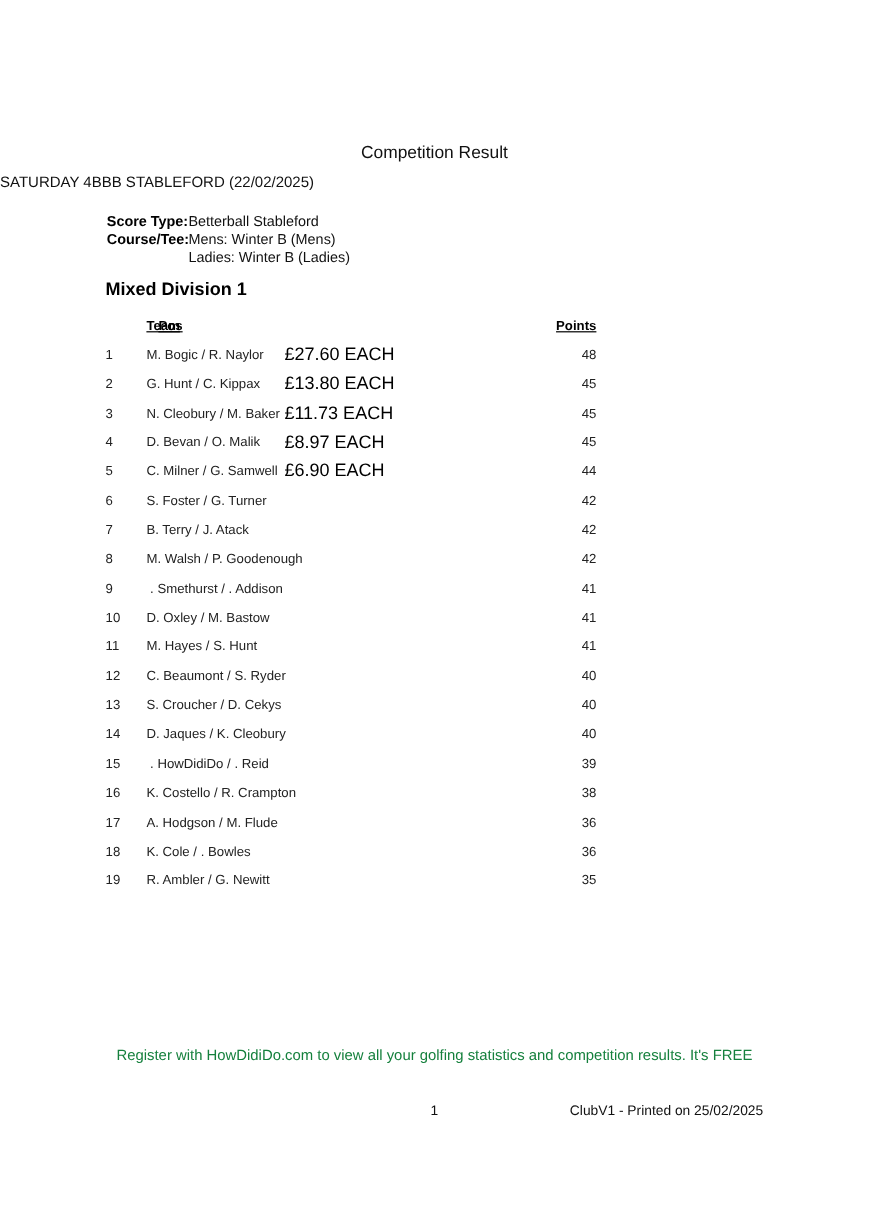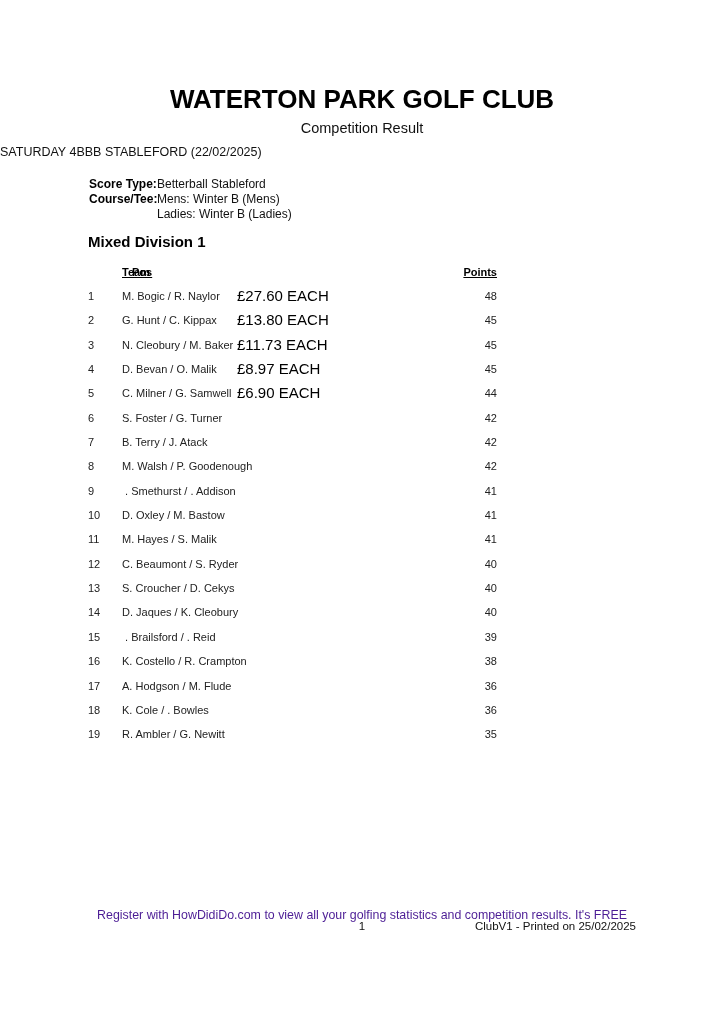--- a/index.html
+++ b/index.html
@@ -99,40 +99,38 @@
   .cell.points { right: 0; text-align: right; }
 
   
   .promo {
     position: absolute;
     top: 872px; left: 0;
     width: 100%;
     text-align: center;
     font-size: 12.4px;
     line-height: 15.5px;
-    color: #4c1d95;
-    margin-top: 36px;
+    color: #15803d;
   }
   .pageline {
     position: absolute;
     top: 920px; left: 0;
     width: 100%;
     height: 14px;
     font-size: 11.5px;
     color: #111111;
   }
   .pagenum { position: absolute; left: 0; top: 0; width: 100%; text-align: center; }
   .printed { position: absolute; right: 88px; top: 0; white-space: nowrap; }
 </style>
 </head>
 <body>
 
 <div class="page">
 
-  <div class="title">WATERTON PARK GOLF CLUB</div>
   <div class="subtitle">Competition Result</div>
   <div class="event">SATURDAY 4BBB STABLEFORD (22/02/2025)</div>
 
   <div class="meta">
     <span class="label">Score Type:</span>
     <span class="value">Betterball Stableford</span>
     <span class="label">Course/Tee:</span>
     <span class="value">Mens: Winter B (Mens)</span>
     <span class="label"></span>
     <span class="value">Ladies: Winter B (Ladies)</span>
@@ -212,21 +210,21 @@
 
     <div class="row">
       <span class="cell pos">10</span>
       <span class="cell team">D. Oxley / M. Bastow</span>
       <span class="cell prize"></span>
       <span class="cell points">41</span>
     </div>
 
     <div class="row">
       <span class="cell pos">11</span>
-      <span class="cell team">M. Hayes / S. Malik</span>
+      <span class="cell team">M. Hayes / S. Hunt</span>
       <span class="cell prize"></span>
       <span class="cell points">41</span>
     </div>
 
     <div class="row">
       <span class="cell pos">12</span>
       <span class="cell team">C. Beaumont / S. Ryder</span>
       <span class="cell prize"></span>
       <span class="cell points">40</span>
     </div>
@@ -240,21 +238,21 @@
 
     <div class="row">
       <span class="cell pos">14</span>
       <span class="cell team">D. Jaques / K. Cleobury</span>
       <span class="cell prize"></span>
       <span class="cell points">40</span>
     </div>
 
     <div class="row">
       <span class="cell pos">15</span>
-      <span class="cell team"> . Brailsford / . Reid</span>
+      <span class="cell team"> . HowDidiDo / . Reid</span>
       <span class="cell prize"></span>
       <span class="cell points">39</span>
     </div>
 
     <div class="row">
       <span class="cell pos">16</span>
       <span class="cell team">K. Costello / R. Crampton</span>
       <span class="cell prize"></span>
       <span class="cell points">38</span>
     </div>

